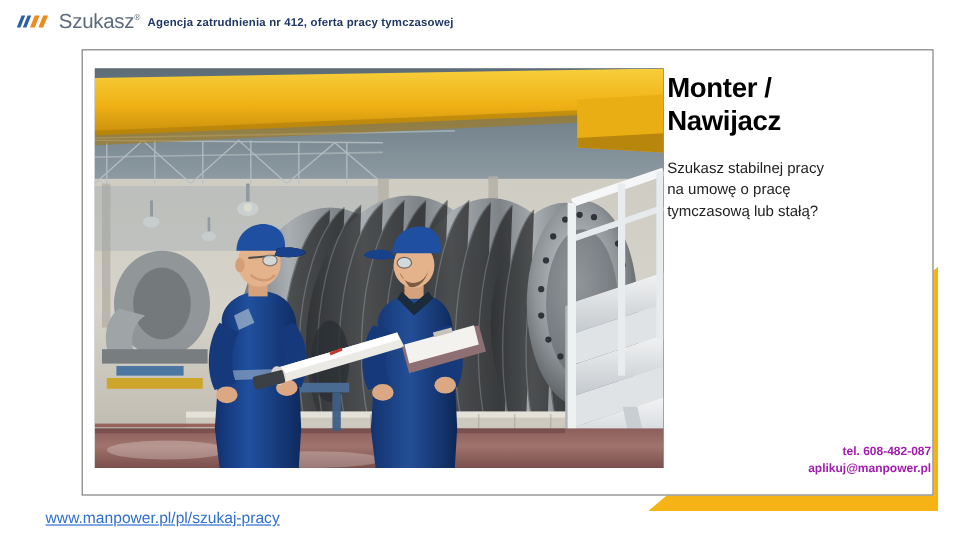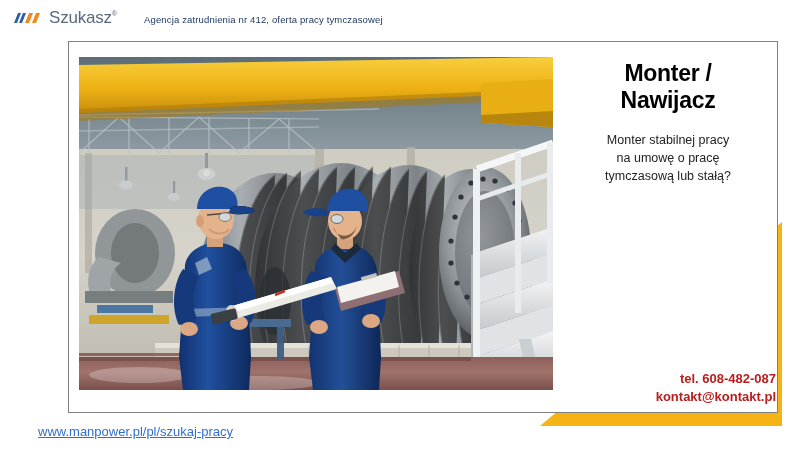--- a/index.html
+++ b/index.html
@@ -41,23 +41,23 @@
     line-height: 1;
     position: relative;
   }
   #logo-reg {
     font-size: 7px;
     vertical-align: super;
     color: #5a6a7a;
   }
   #header-tagline {
     position: absolute;
-    left: 144px; top: 14px;
+    left: 123px; top: 14px;
     font-size: 9.5px;
-    font-weight: normal;
+    font-weight: bold;
     color: #1f3864;
     letter-spacing: 0.15px;
     white-space: nowrap;
   }
 
   
   #card-frame {
     position: absolute;
     left: 68px; top: 41px;
     width: 710px; height: 372px;
@@ -81,23 +81,22 @@
     left: 79px; top: 57px;
     width: 474px; height: 333px;
     overflow: hidden;
     background: #243447;
   }
   #photo svg { display: block; }
 
   
   #text-col {
     position: absolute;
-    left: 568px; top: 60px;
+    left: 556px; top: 60px;
     width: 200px;
-    text-align: center;
   }
   #job-title {
     font-size: 23px;
     font-weight: bold;
     color: #000000;
     line-height: 1.18;
     letter-spacing: -0.3px;
     margin: 0 0 18px 0;
     white-space: pre-line;
   }
@@ -111,23 +110,23 @@
 
   
   #contact {
     position: absolute;
     right: 24px;
     top: 370px;
     text-align: right;
     width: 260px;
   }
   .contact-line {
-    font-size: 13px;
+    font-size: 10px;
     font-weight: bold;
-    color: #b91c1c;
+    color: #a21caf;
     line-height: 1.42;
     white-space: nowrap;
   }
 
   
   #footer-link {
     position: absolute;
     left: 38px; top: 424px;
     font-size: 13px;
     color: #2f6fd0;
@@ -426,23 +425,23 @@
       <polygon points="256,232 320,214 326,236 262,254" fill="#8e6f74"></polygon>
       <polygon points="258,230 316,214 320,230 262,246" fill="#f4f2ee"></polygon>
       <rect x="282" y="218" width="16" height="4" fill="#c8c4bc" transform="rotate(-15 290 220)"></rect>
     </g>
   </svg>
 </div>
 
 <div id="text-col">
   <h1 id="job-title">Monter /
 Nawijacz</h1>
-  <p class="body-para">Monter stabilnej pracy
+  <p class="body-para">Szukasz stabilnej pracy
 na umowę o pracę
 tymczasową lub stałą?</p>
 </div>
 
 <div id="contact">
   <div class="contact-line">tel. 608-482-087</div>
-  <div class="contact-line">kontakt@kontakt.pl</div>
+  <div class="contact-line">aplikuj@manpower.pl</div>
 </div>
 
 <a id="footer-link">www.manpower.pl/pl/szukaj-pracy</a>
 
 </body></html>

